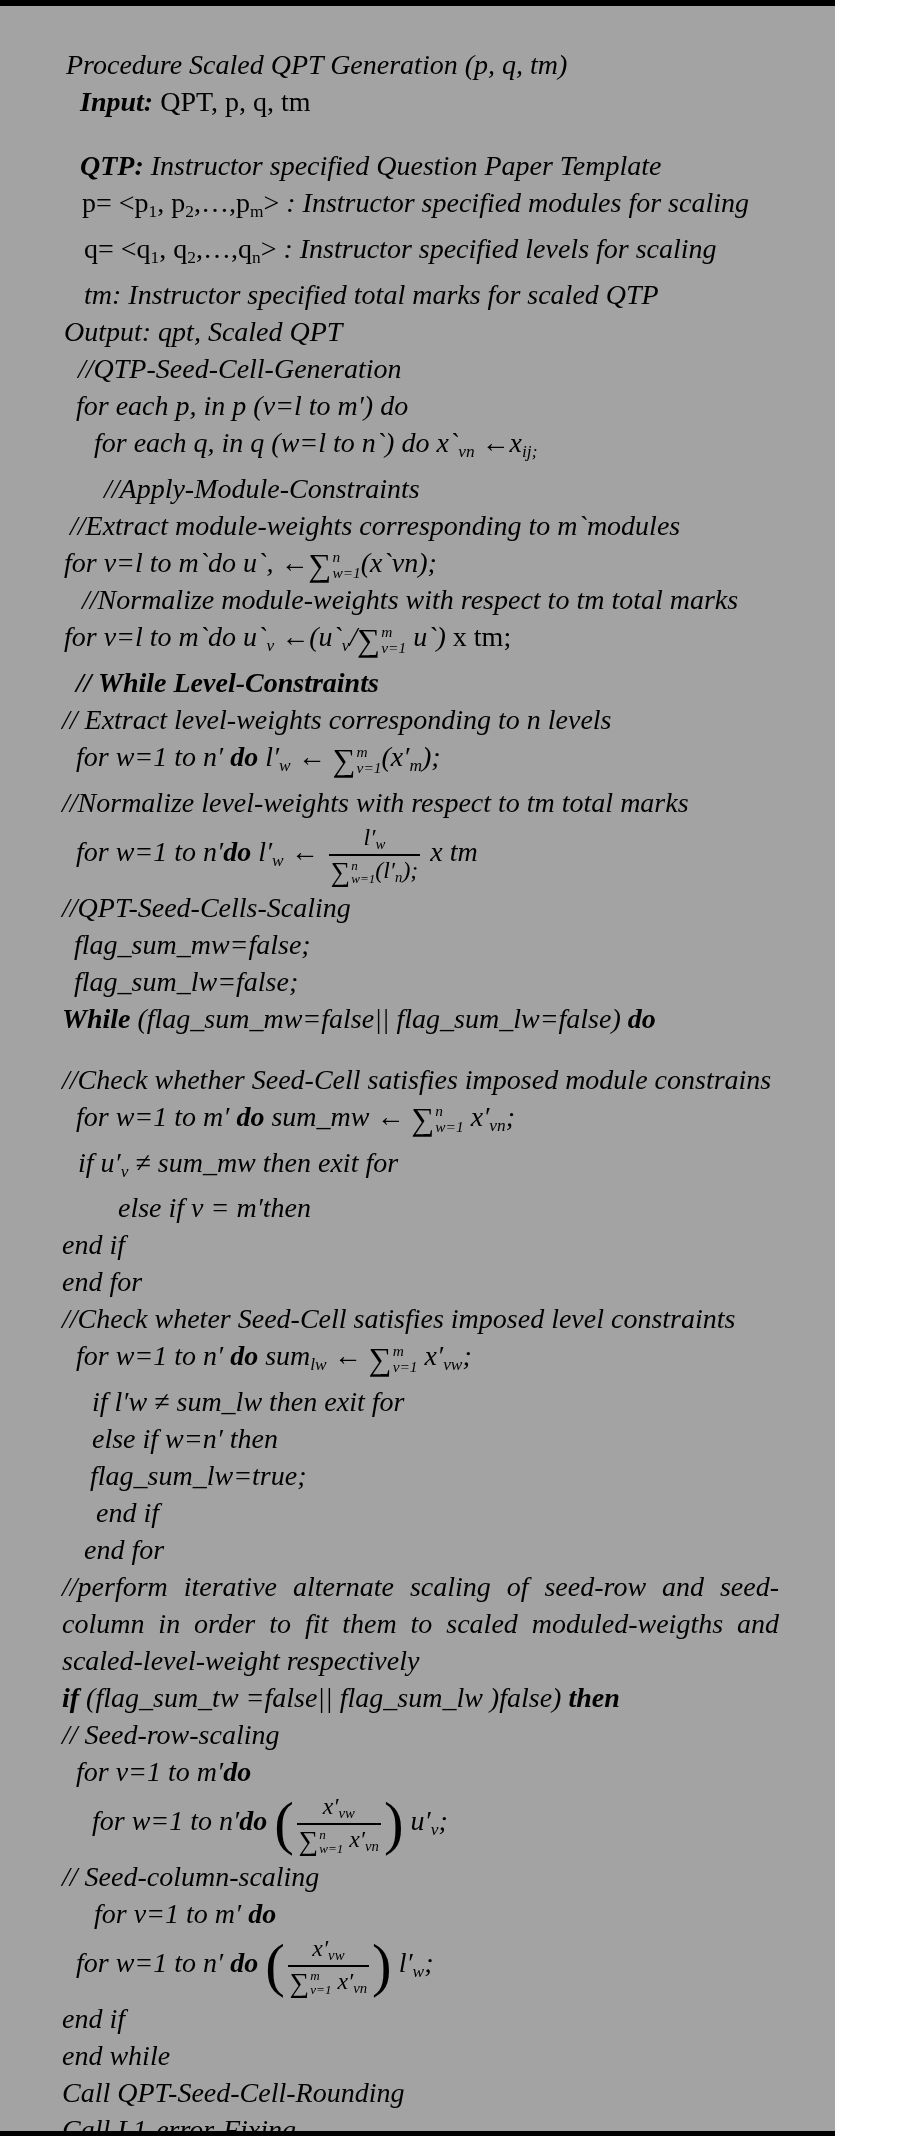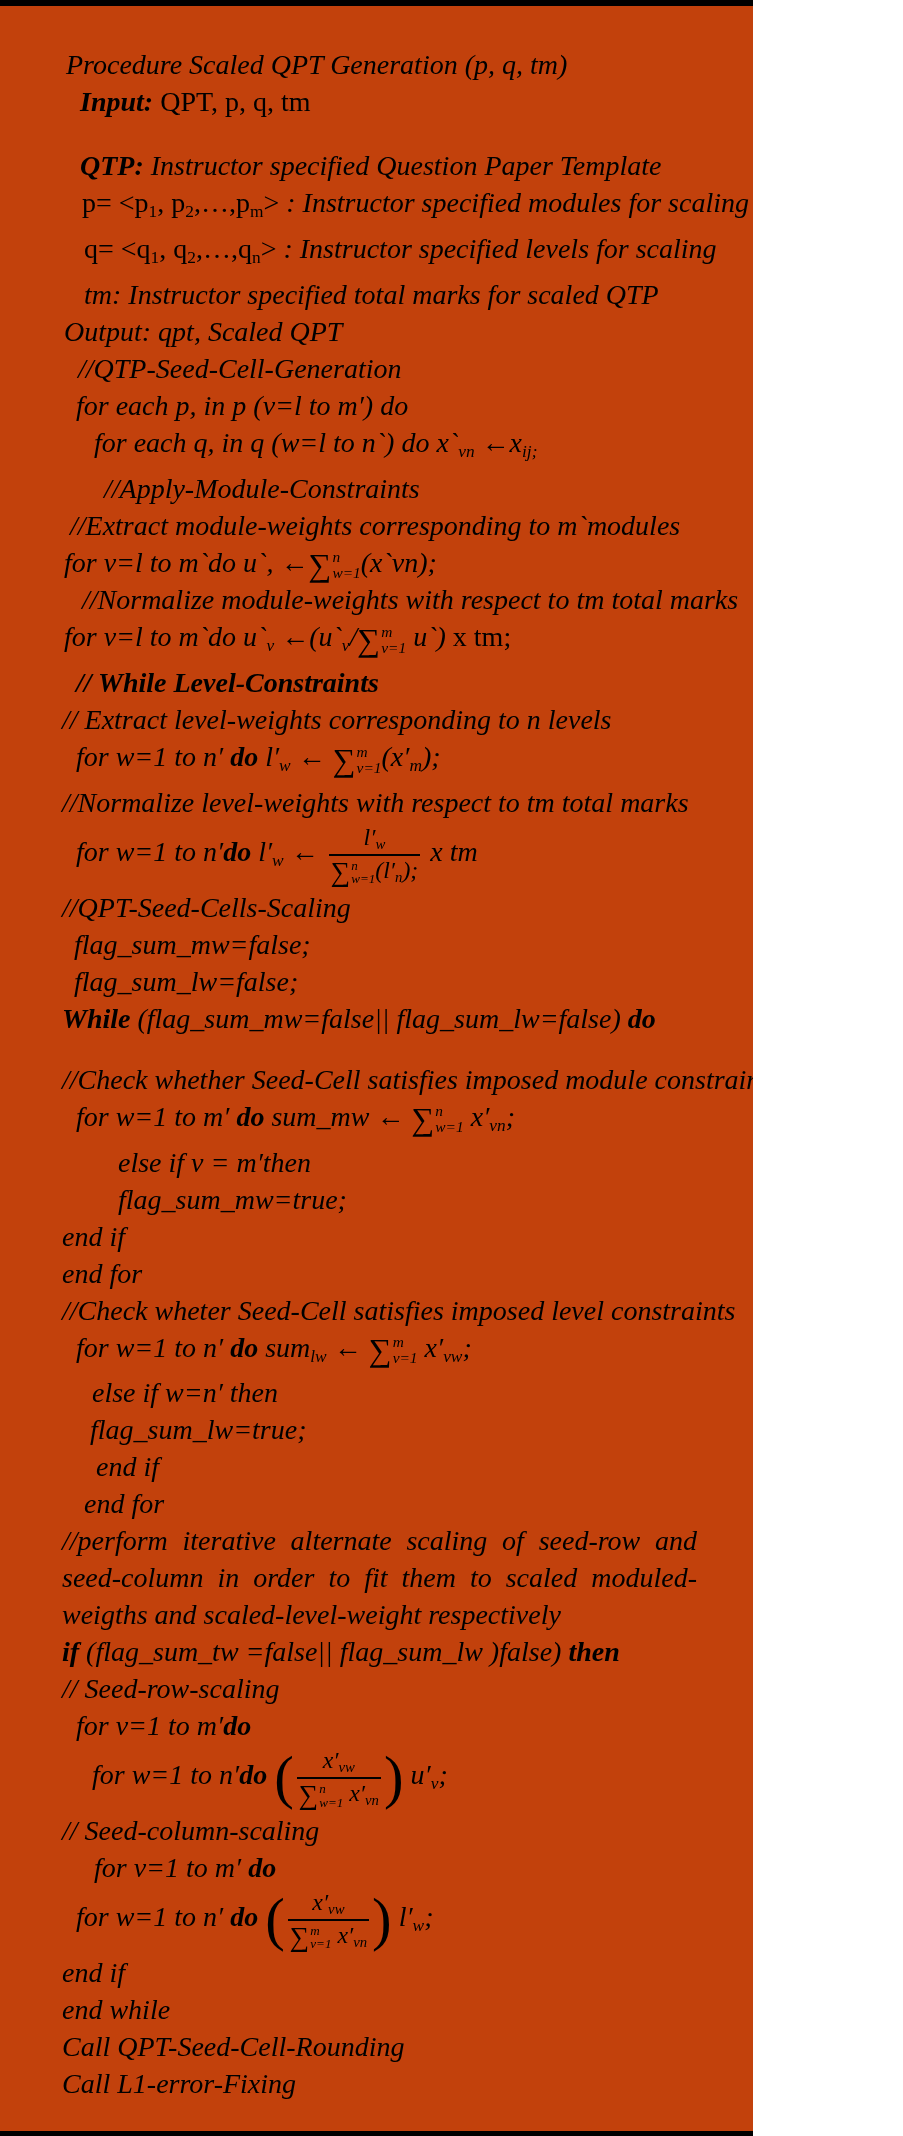--- a/index.html
+++ b/index.html
@@ -1,19 +1,19 @@
 <!DOCTYPE html>
 <html><head>
 <meta charset="utf-8">
 <style>
   html,body { margin:0; padding:0; background:#ffffff; }
   .page {
     position:relative;
-    width:753px; height:2136px;
-    background:#c2410c;
+    width:835px; height:2136px;
+    background:#a3a3a3;
     display:flex; flex-direction:column;
     font-family:"Liberation Serif", serif;
     color:#000;
     overflow:hidden;
   }
   .rule { background:#000; width:100%; flex:0 0 auto; }
   .rule-top { height:6px; }
   .rule-bottom { height:5px; margin-top:auto; }
   .content {
     flex:1 1 auto;
@@ -105,32 +105,33 @@
       <div class="line" style="padding-left: 12px;"><span class="seg">flag_sum_lw=false;</span></div>
       <div class="line" style="padding-left: 0px;"><span class="seg b">While</span><span class="seg"> (flag_sum_mw=false|| flag_sum_lw=false) </span><span class="seg b">do</span></div>
       <div class="line" style="padding-left: 0px; margin-top: 24px;"><span class="seg">//Check whether Seed-Cell satisfies imposed module constrains</span></div>
       <div class="line" style="padding-left: 14px;"><span class="seg">for w=1 to m′ </span><span class="seg b">do</span><span class="seg"> sum_mw ← </span><span class="sum">
           <span class="sigma">∑</span>
           <span class="lims">
             <span class="top">n</span>
             <span class="bot">w=1</span>
           </span>
         </span><span class="seg"> x′</span><span class="seg sub">vn</span><span class="seg">;</span></div>
+      <div class="line" style="padding-left: 16px;"><span class="seg">if u′</span><span class="seg sub">v</span><span class="seg"> ≠ sum_mw then exit for</span></div>
       <div class="line" style="padding-left: 56px;"><span class="seg">else if v = m′then</span></div>
-      <div class="line" style="padding-left: 56px;"><span class="seg">flag_sum_mw=true;</span></div>
       <div class="line" style="padding-left: 0px;"><span class="seg">end if</span></div>
       <div class="line" style="padding-left: 0px;"><span class="seg">end for</span></div>
       <div class="line" style="padding-left: 0px;"><span class="seg">//Check wheter Seed-Cell satisfies imposed level constraints</span></div>
       <div class="line" style="padding-left: 14px;"><span class="seg">for w=1 to n′ </span><span class="seg b">do</span><span class="seg"> sum</span><span class="seg sub">lw</span><span class="seg"> ← </span><span class="sum">
           <span class="sigma">∑</span>
           <span class="lims">
             <span class="top">m</span>
             <span class="bot">v=1</span>
           </span>
         </span><span class="seg"> x′</span><span class="seg sub">vw</span><span class="seg">;</span></div>
+      <div class="line" style="padding-left: 30px;"><span class="seg">if l′w ≠ sum_lw then exit for</span></div>
       <div class="line" style="padding-left: 30px;"><span class="seg">else if w=n′ then</span></div>
       <div class="line" style="padding-left: 28px;"><span class="seg">flag_sum_lw=true;</span></div>
       <div class="line" style="padding-left: 34px;"><span class="seg">end if</span></div>
       <div class="line" style="padding-left: 22px;"><span class="seg">end for</span></div>
       <div class="line justify" style="padding-left: 0px;"><span class="seg">//perform iterative alternate scaling of seed-row and seed-column in order to fit them to scaled moduled-weigths and scaled-level-weight respectively</span></div>
       <div class="line" style="padding-left: 0px;"><span class="seg b">if</span><span class="seg"> (flag_sum_tw =false|| flag_sum_lw )false) </span><span class="seg b">then</span></div>
       <div class="line" style="padding-left: 0px;"><span class="seg">// Seed-row-scaling</span></div>
       <div class="line" style="padding-left: 14px;"><span class="seg">for v=1 to m′</span><span class="seg b">do</span></div>
       <div class="line" style="padding-left: 30px;"><span class="seg">for w=1 to n′</span><span class="seg b">do</span><span class="seg"> </span><span class="fracwrap">
           <span class="paren">(</span>

